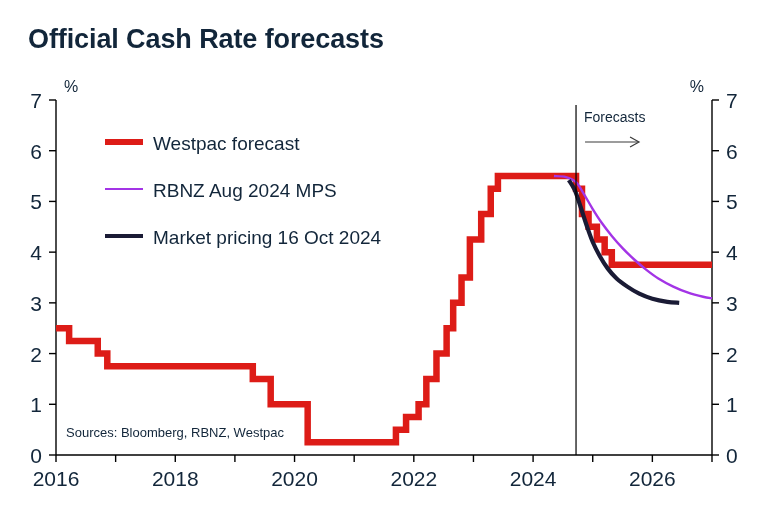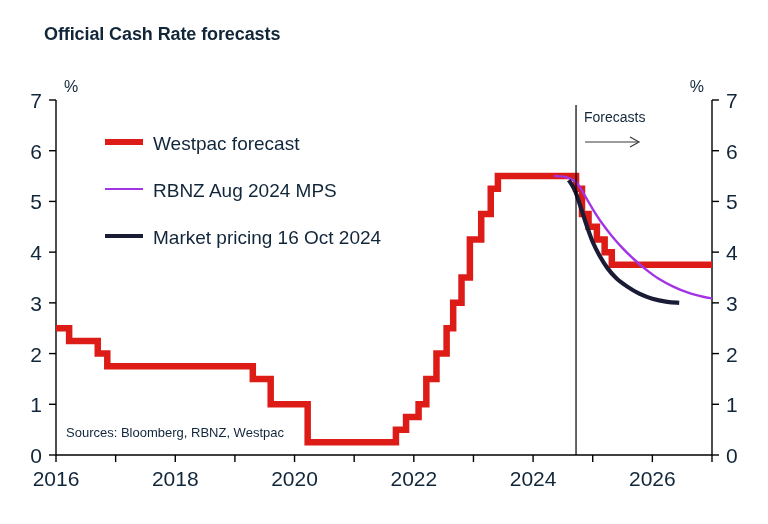--- a/index.html
+++ b/index.html
@@ -16,23 +16,23 @@
     position: relative;
   }
   #chart-root {
     position: absolute;
     inset: 0;
     width: 768px;
     height: 524px;
   }
   .chart-title {
     position: absolute;
-    left: 44px;
+    left: 28px;
     top: 24px;
-    font-size: 18px;
+    font-size: 27px;
     font-weight: bold;
     letter-spacing: -0.1px;
     color: #12263a;
     white-space: nowrap;
   }
   svg.plot {
     position: absolute;
     left: 0;
     top: 0;
   }

